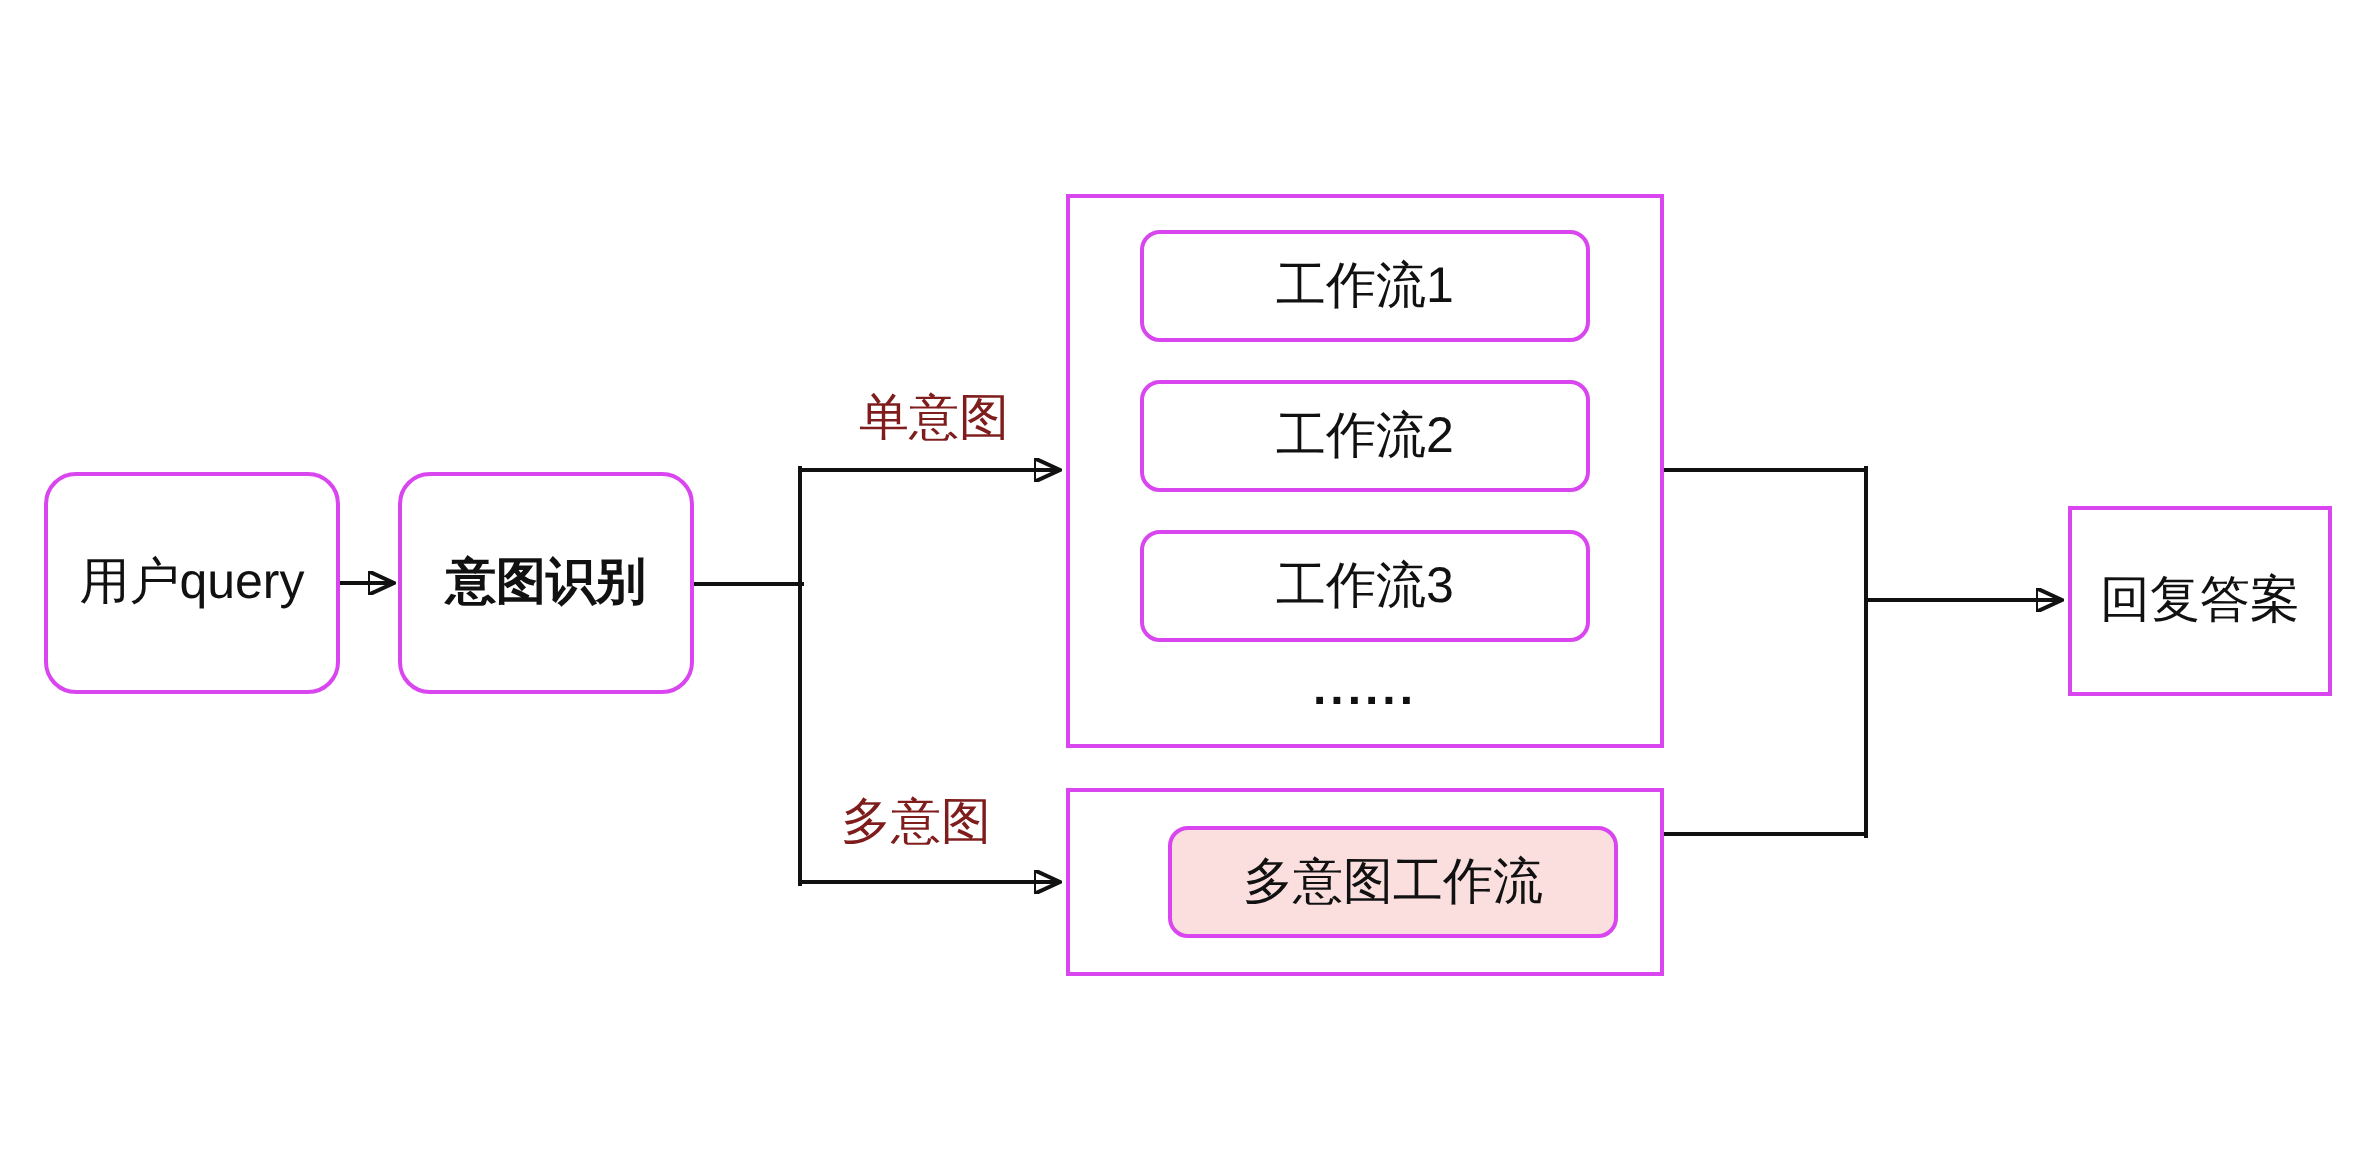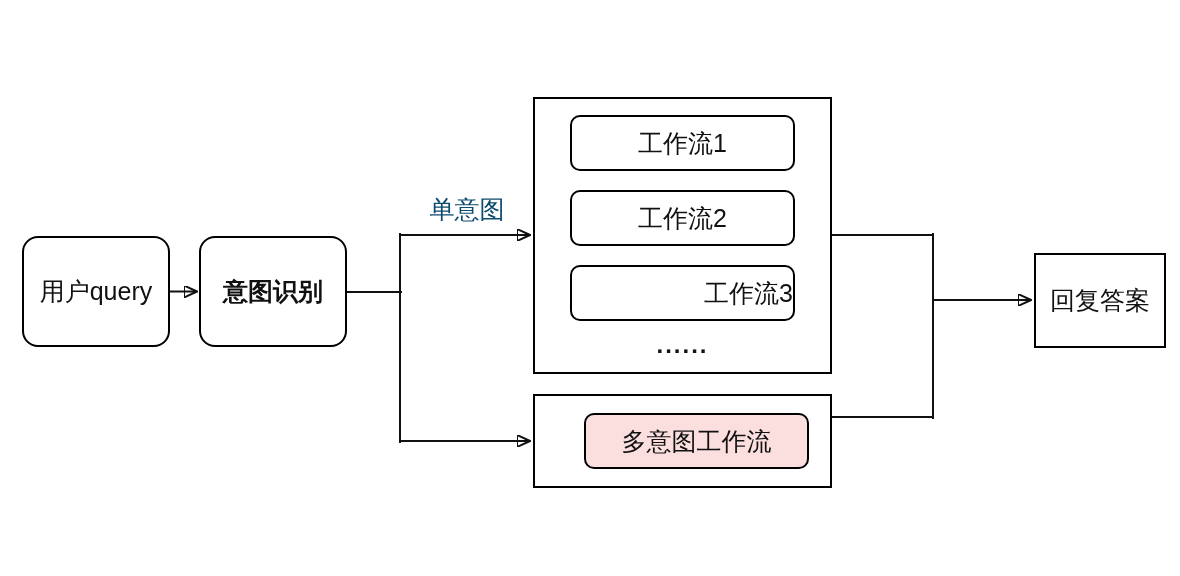--- a/index.html
+++ b/index.html
@@ -17,58 +17,58 @@
   }
   svg.edges { position: absolute; left: 0; top: 0; }
   svg.edges path {
     stroke: #111111;
     stroke-width: 2;
     fill: none;
   }
   .node {
     position: absolute;
     box-sizing: border-box;
-    border: 2px solid #000000;
+    border: 2px solid #d946ef;
     background: #ffffff;
     display: flex;
     align-items: center;
     justify-content: center;
     font-size: 25px;
     line-height: 1;
     color: #111111;
     white-space: nowrap;
   }
   .rounded-lg { border-radius: 16px; }
   .rounded-sm { border-radius: 10px; }
   .pink { background: #fbdfdf; }
   .node-user-query       { left: 22px;   top: 236px; width: 148px; height: 111px; }
   .node-intent           { left: 199px;  top: 236px; width: 148px; height: 111px; font-weight: bold; }
   .container-workflows   { left: 533px;  top: 97px;  width: 299px; height: 277px; }
   .node-workflow-1       { left: 570px;  top: 115px; width: 225px; height: 56px; }
   .node-workflow-2       { left: 570px;  top: 190px; width: 225px; height: 56px; justify-content: center; }
-  .node-workflow-3       { left: 570px;  top: 265px; width: 225px; height: 56px; justify-content: flex-end; }
+  .node-workflow-3       { left: 570px;  top: 265px; width: 225px; height: 56px; }
   .workflows-ellipsis {
     position: absolute;
     left: 533px; top: 331px; width: 299px; height: 30px;
     text-align: center;
     font-size: 24px;
     font-weight: 700;
     letter-spacing: 2px;
     color: #111111;
   }
   .container-multi       { left: 533px;  top: 394px; width: 299px; height: 94px; }
   .node-multi-workflow   { left: 570px;  top: 413px; width: 225px; height: 56px; margin-left: 14px; }
   .node-answer           { left: 1034px; top: 253px; width: 132px; height: 95px; }
   .edge-label {
     position: absolute;
     width: 150px; height: 30px;
     text-align: center;
     font-size: 25px;
     line-height: 30px;
-    color: #0c4a6e;
+    color: #7f1d1d;
     white-space: nowrap;
   }
   .label-single-intent { left: 392px; top: 194px; }
   .label-multi-intent  { left: 383px; top: 396px; }
 </style>
 </head>
 <body>
 
 <div class="stage">
 
@@ -92,20 +92,21 @@
   <div class="node rounded-lg node-user-query">
     <span>用户query</span>
   </div>
 
   <div class="node rounded-lg node-intent">
     <span>意图识别</span>
   </div>
 
   <div class="edge-label label-single-intent">单意图</div>
 
+  <div class="edge-label label-multi-intent">多意图</div>
 
   <div class="node container-workflows"></div>
 
   <div class="node rounded-sm node-workflow-1">
     <span>工作流1</span>
   </div>
 
   <div class="node rounded-sm node-workflow-2">
     <span>工作流2</span>
   </div>

